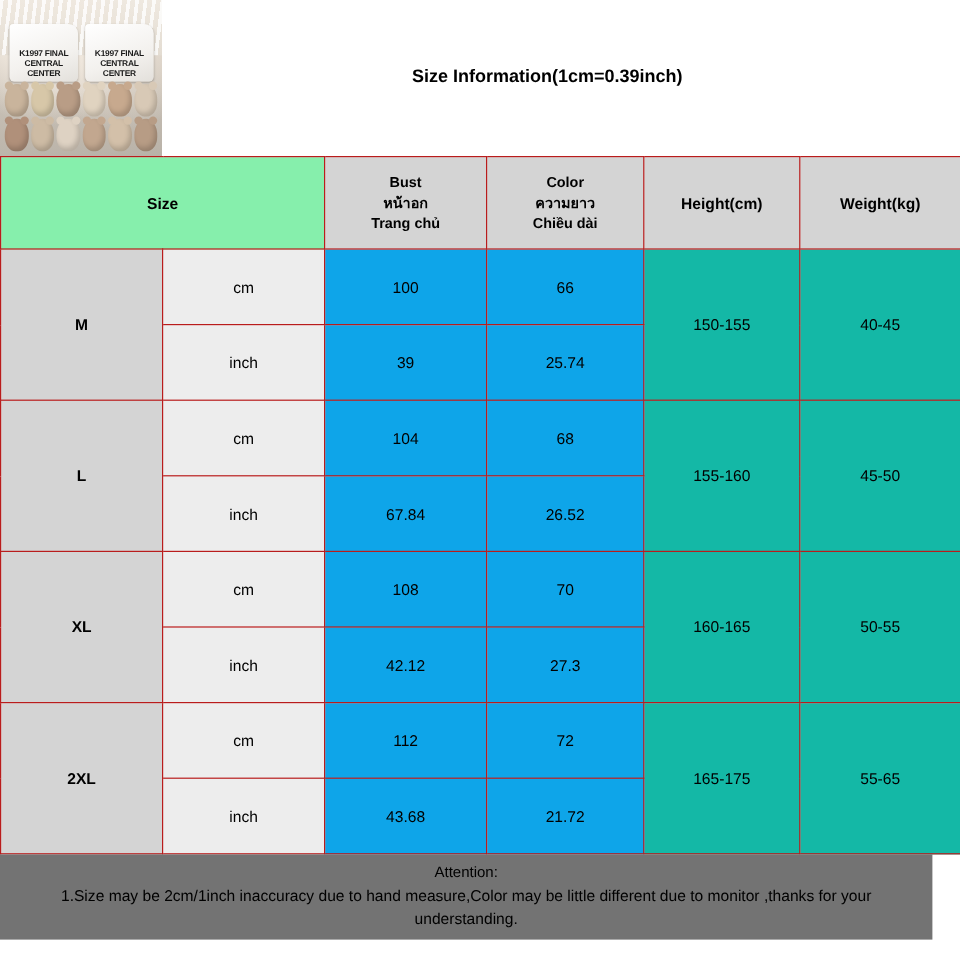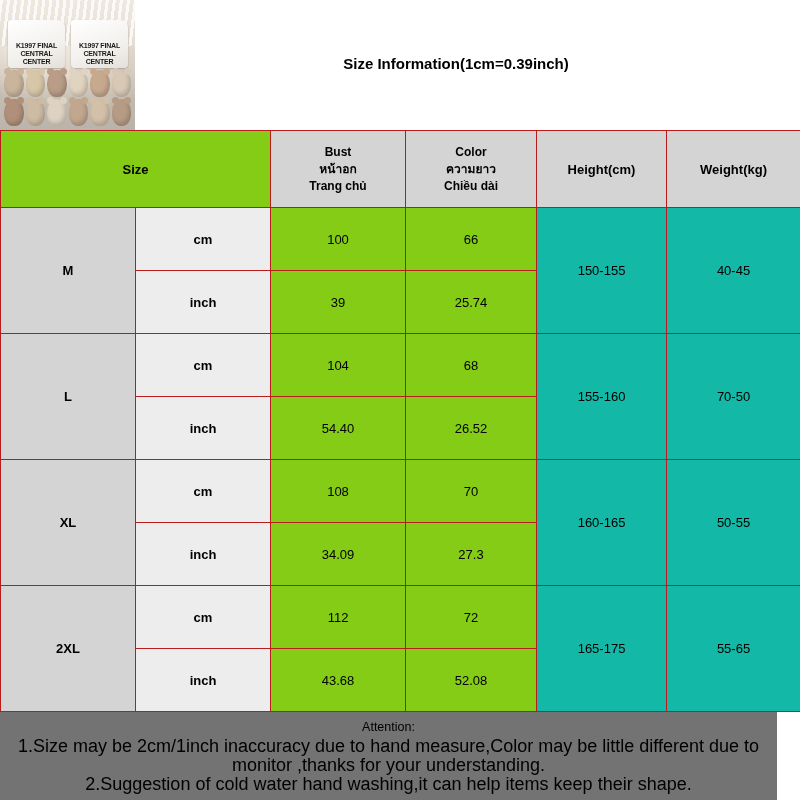--- a/index.html
+++ b/index.html
@@ -133,63 +133,63 @@
     vertical-align: middle;
     font-size: 13px;
     color: #000;
     padding: 0;
   }
   .hdr-gray {
     background: #d4d4d4;
     font-weight: bold;
   }
   .hdr-size {
-    background: #84cc16;
+    background: #86efac;
     font-weight: bold;
     font-size: 22px;
     margin-left: 18px;
   }
   .cell-gray {
     background: #d4d4d4;
     font-weight: bold;
     font-size: 14px;
   }
   .cell-light {
     background: #ededed;
     font-weight: bold;
   }
   .cell-white {
-    background: #84cc16;
+    background: #0ea5e9;
   }
   .cell-mid {
     background: #14b8a6;
   }
   .sub-label {
     font-size: 12px;
     font-weight: bold;
     line-height: 17px;
   }
   .unit-cell {
-    font-weight: bold;
+    font-weight: normal;
     font-size: 13px;
     margin-top: 44px;
   }
 
   
   .attention {
     background: #737373;
     padding: 6px 14px 8px 14px;
     text-align: center;
   }
   .attention .att-title {
     font-size: 12.5px;
     line-height: 19px;
   }
   .attention .att-line {
-    font-size: 18px;
+    font-size: 13px;
     line-height: 19px;
   }
 </style>
 </head>
 <body>
 
 <div class="page">
 
   <div class="header">
     <div class="product-photo">
@@ -265,57 +265,56 @@
         <td class="cell-white">39</td>
         <td class="cell-white">25.74</td>
       </tr>
 
       <tr>
         <td class="cell-gray" rowspan="2" style="height:62px">L</td>
         <td class="cell-light unit-cell" style="height:62px">cm</td>
         <td class="cell-white">104</td>
         <td class="cell-white">68</td>
         <td class="cell-mid" rowspan="2">155-160</td>
-        <td class="cell-mid" rowspan="2">70-50</td>
+        <td class="cell-mid" rowspan="2">45-50</td>
       </tr>
       <tr>
         <td class="cell-light unit-cell" style="height:62px">inch</td>
-        <td class="cell-white">54.40</td>
+        <td class="cell-white">67.84</td>
         <td class="cell-white">26.52</td>
       </tr>
 
       <tr>
         <td class="cell-gray" rowspan="2" style="height:62px">XL</td>
         <td class="cell-light unit-cell" style="height:62px">cm</td>
         <td class="cell-white">108</td>
         <td class="cell-white">70</td>
         <td class="cell-mid" rowspan="2">160-165</td>
         <td class="cell-mid" rowspan="2">50-55</td>
       </tr>
       <tr>
         <td class="cell-light unit-cell" style="height:62px">inch</td>
-        <td class="cell-white">34.09</td>
+        <td class="cell-white">42.12</td>
         <td class="cell-white">27.3</td>
       </tr>
 
       <tr>
         <td class="cell-gray" rowspan="2" style="height:62px">2XL</td>
         <td class="cell-light unit-cell" style="height:62px">cm</td>
         <td class="cell-white">112</td>
         <td class="cell-white">72</td>
         <td class="cell-mid" rowspan="2">165-175</td>
         <td class="cell-mid" rowspan="2">55-65</td>
       </tr>
       <tr>
         <td class="cell-light unit-cell" style="height:62px">inch</td>
         <td class="cell-white">43.68</td>
-        <td class="cell-white">52.08</td>
+        <td class="cell-white">21.72</td>
       </tr>
     </tbody>
   </table>
 
   <div class="attention">
     <div class="att-title">Attention:</div>
     <div class="att-line">1.Size may be 2cm/1inch inaccuracy due to hand measure,Color may be little different due to monitor ,thanks for your understanding.</div>
-    <div class="att-line">2.Suggestion of cold water hand washing,it can help items keep their shape.</div>
   </div>
 
 </div>
 
 </body></html>

